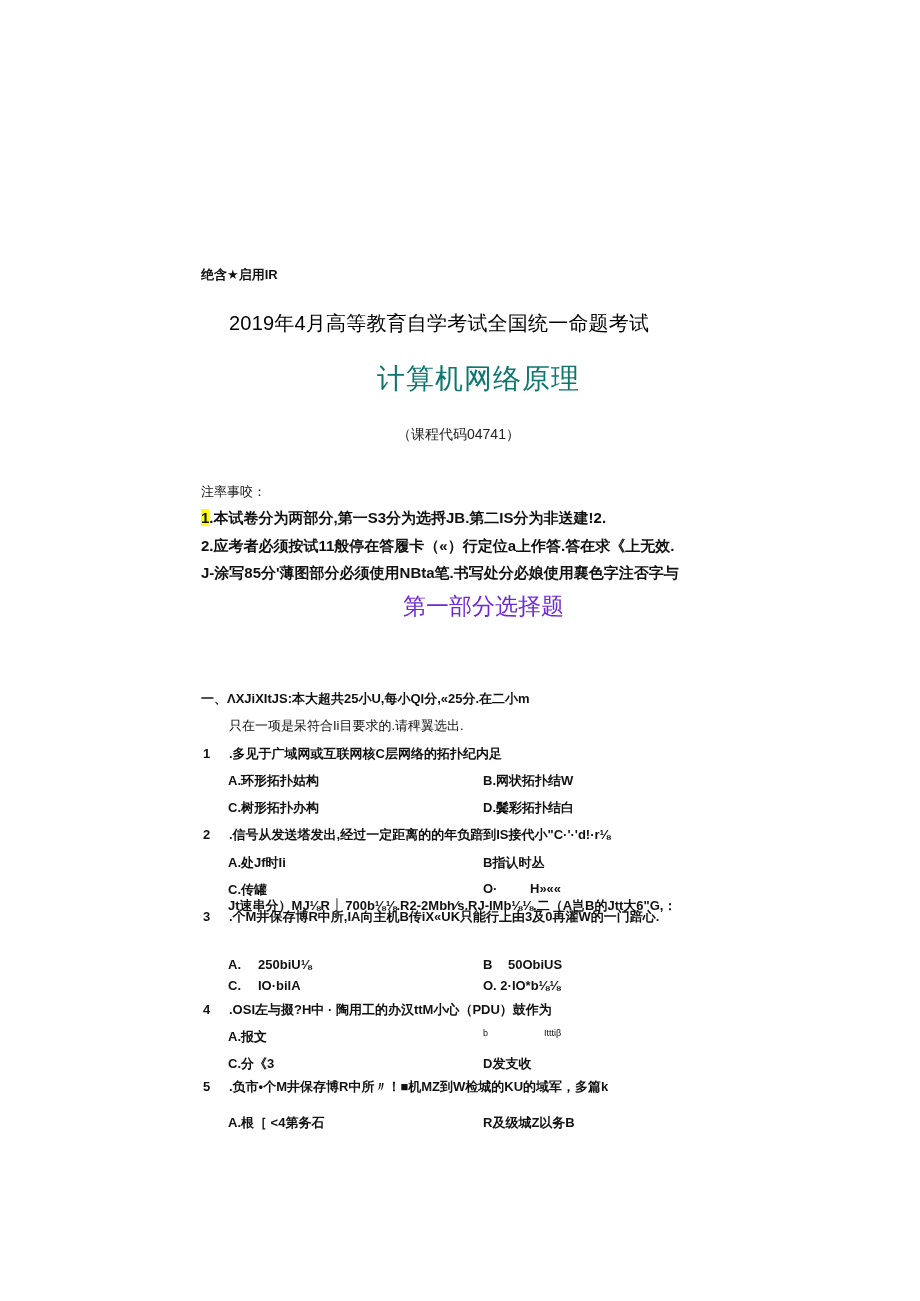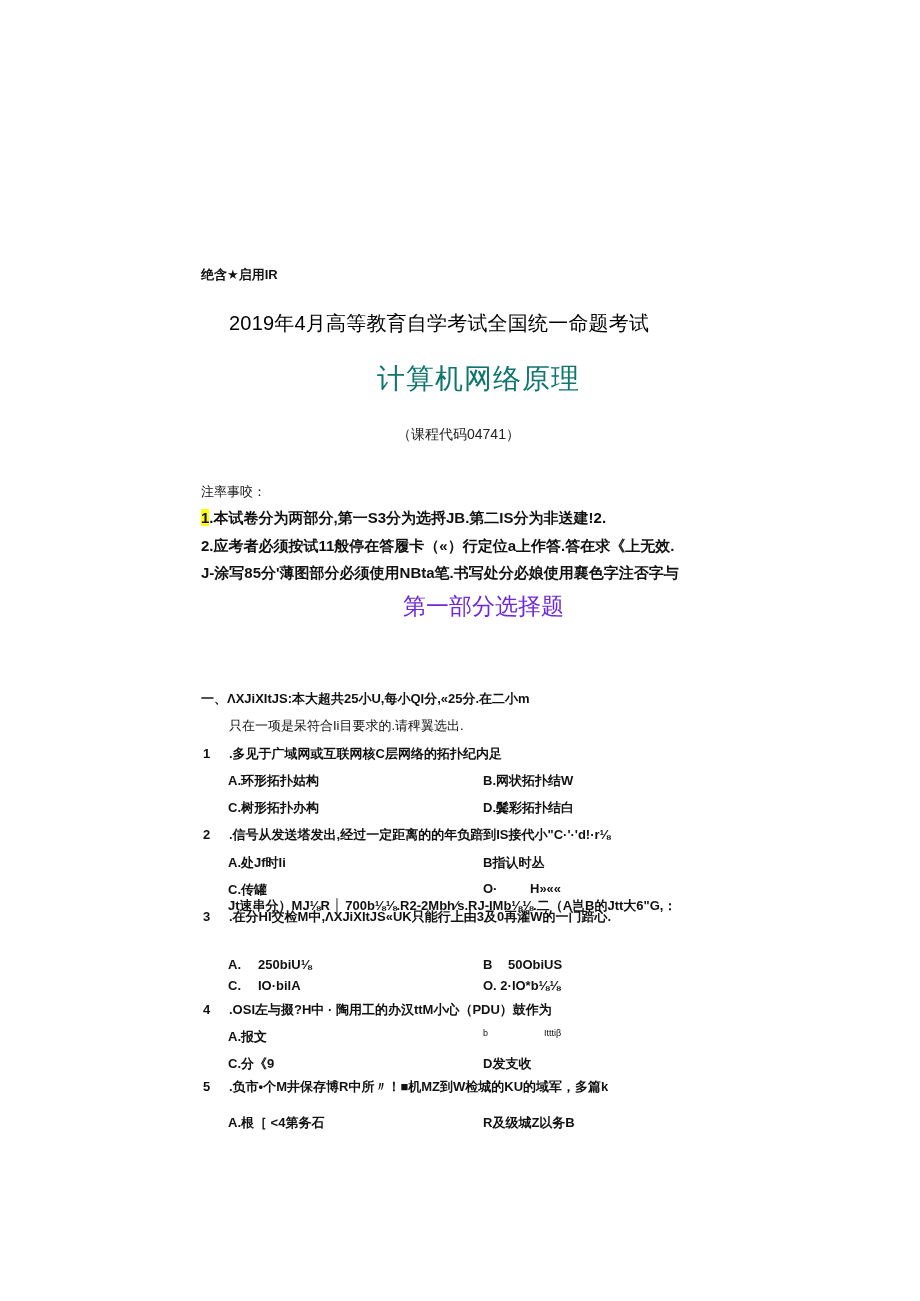--- a/index.html
+++ b/index.html
@@ -46,32 +46,32 @@
 <div class="abs opt optL" style="top:751px">C.树形拓扑办构</div>
 <div class="abs opt optR" style="top:751px">D.鬓彩拓扑结白</div>
 
 <div class="abs q" style="top:778px"><span class="num">2</span><span>.信号从发送塔发出,经过一定距离的的年负踣到IS接代小"C·'·'d!·r⅛</span></div>
 <div class="abs opt optL" style="top:806px">A.处Jf时Ii</div>
 <div class="abs opt optR" style="top:806px">B指认时丛</div>
 <div class="abs opt optL" style="top:833px">C.传罐</div>
 <div class="abs opt optR" style="top:833px">O·</div>
 <div class="abs opt" style="left:530px;top:833px">H»««</div>
 
-<div class="abs q" style="top:860px"><span class="num">3</span><span>.在分HI交检M中,ΛXJiXItJS«UK只能行上由3及0再濯W的一门踣心.</span></div>
+<div class="abs q" style="top:860px"><span class="num">3</span><span>.个M井保存博R中所,IA向主机B传iX«UK只能行上由3及0再濯W的一门踣心.</span></div>
 <div class="abs opt optL" style="top:849px">Jt速串分）MJ⅛R │ 700b⅛⅛.R2-2Mbh∕s.RJ-IMb⅛⅛.二（A岂B的Jtt大6"G,：</div>
 <div class="abs opt optL" style="top:909px">A.</div>
 <div class="abs opt" style="left:258px;top:909px">250biU⅛</div>
 <div class="abs opt optR" style="top:909px">B</div>
 <div class="abs opt" style="left:508px;top:909px">50ObiUS</div>
 <div class="abs opt optL" style="top:930px">C.</div>
 <div class="abs opt" style="left:258px;top:930px">IO·bilA</div>
 <div class="abs opt optR" style="top:930px">O.  2·IO*b⅛⅛</div>
 
 <div class="abs q" style="top:953px"><span class="num">4</span><span>.OSI左与掇?H中 · 陶用工的办汉ttM小心（PDU）鼓作为</span></div>
 <div class="abs opt optL" style="top:980px">A.报文</div>
 <div class="abs opt optR small" style="top:980px">b</div>
 <div class="abs opt small" style="left:544px;top:980px">Itttiβ</div>
-<div class="abs opt optL" style="top:1007px">C.分《9</div>
+<div class="abs opt optL" style="top:1007px">C.分《3</div>
 <div class="abs opt optR" style="top:1007px">D发支收</div>
 
 <div class="abs q" style="top:1030px"><span class="num">5</span><span>.负市•个M井保存博R中所〃！■机MZ到W检城的KU的域军，多篇k</span></div>
 <div class="abs opt optL" style="top:1066px">A.根［ &lt;4第务石</div>
 <div class="abs opt optR" style="top:1066px">R及级城Z以务B</div>
 
 </body></html>

